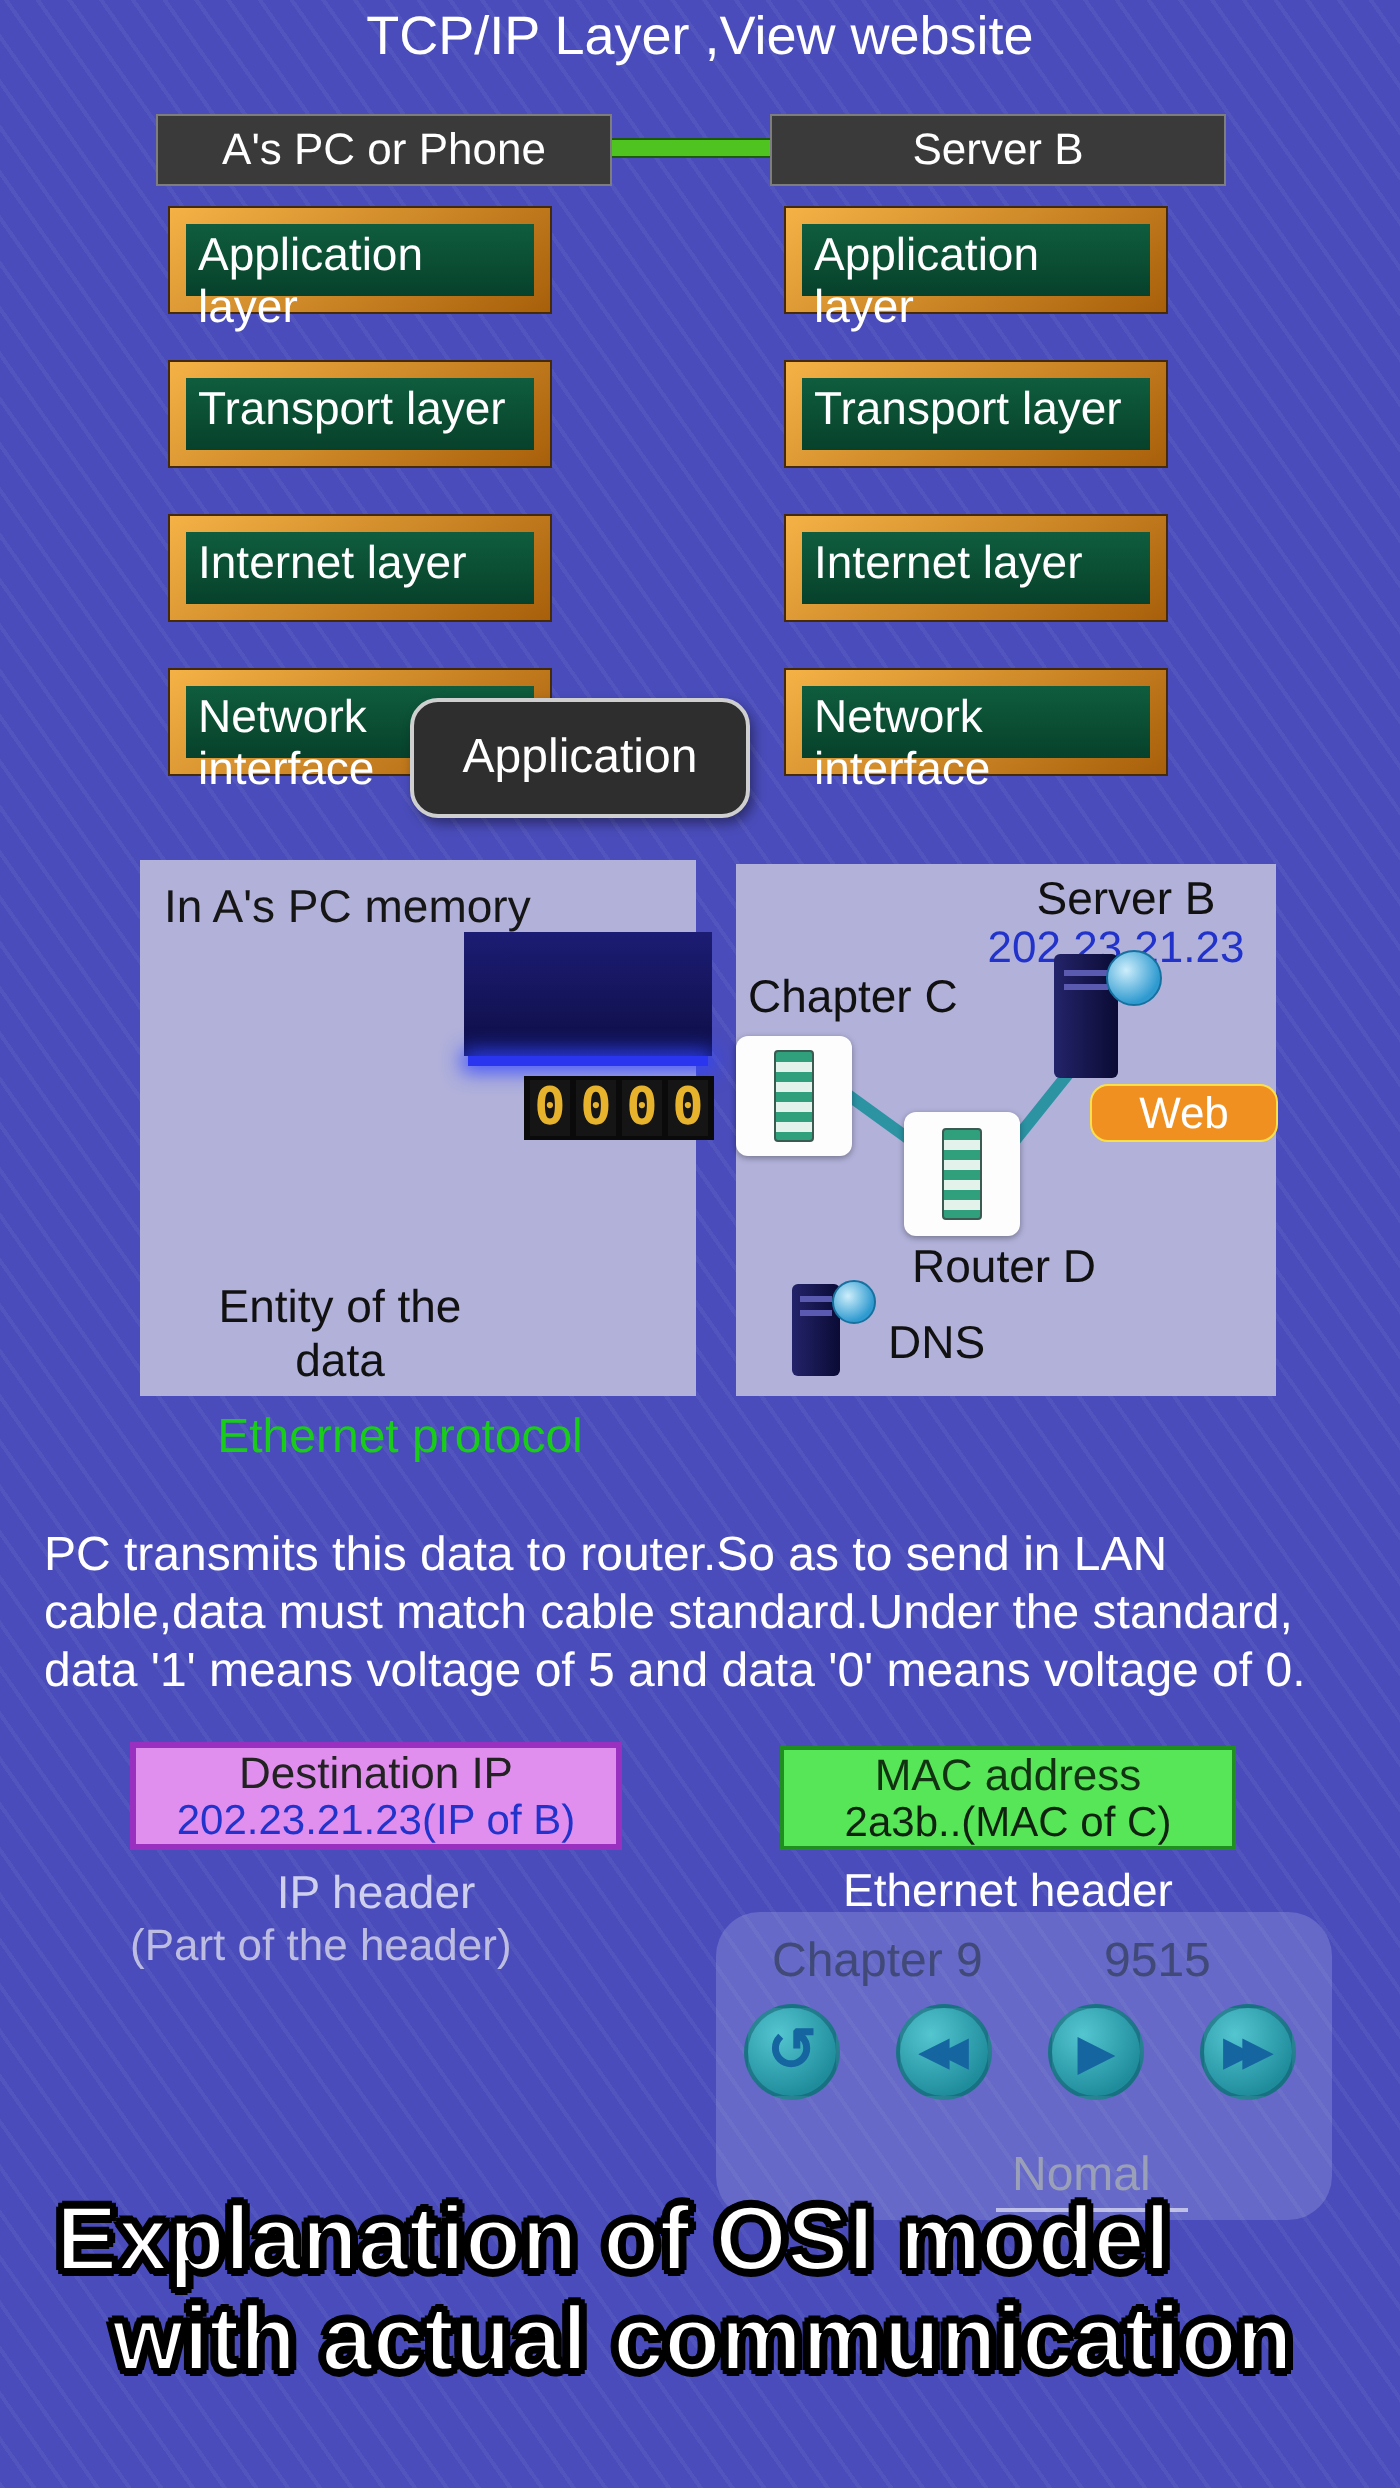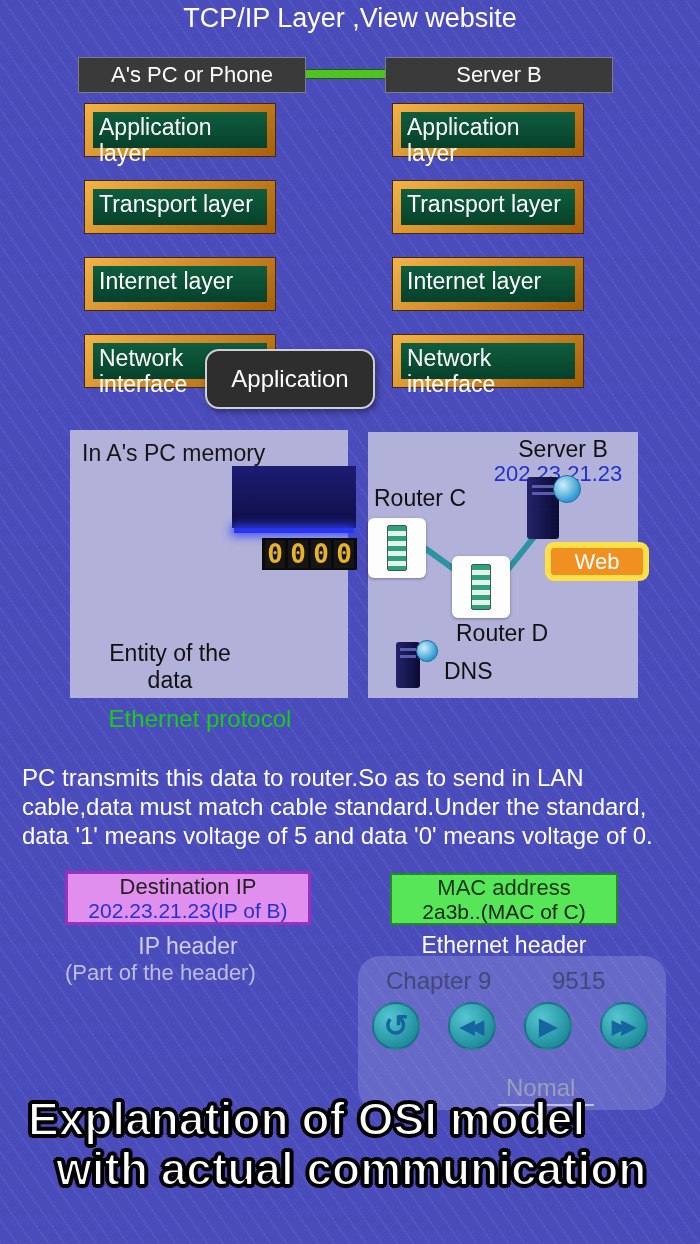--- a/index.html
+++ b/index.html
@@ -48,21 +48,21 @@
   .server-icon{left:527px;top:477px;width:54px;height:64px;z-index:3;}
   .tower{position:absolute;left:0;top:0;width:32px;height:62px;background:linear-gradient(90deg,#23236a,#0b0b34);border-radius:3px;}
   .tower::before{content:"";position:absolute;left:5px;top:8px;width:22px;height:3px;background:#5a5ab0;box-shadow:0 7px 0 #5a5ab0;}
   .globe{position:absolute;right:0;top:-2px;width:26px;height:26px;border-radius:50%;
     background:radial-gradient(circle at 35% 35%,#cdeefb,#2f9ad0 70%);border:1px solid #17719f;}
   .dns-icon{left:396px;top:642px;width:42px;height:50px;z-index:3;}
   .dns-icon .tower{width:24px;height:46px;}
   .dns-icon .tower::before{left:4px;top:6px;width:16px;}
   .dns-icon .globe{width:20px;height:20px;}
 
-  .web-badge{left:545px;top:542px;width:92px;height:27px;background:#f09020;border:6px solid #fde047;
+  .web-badge{left:545px;top:542px;width:92px;height:27px;background:#f09020;border:1px solid #fde047;
     border-radius:9px;color:#fff;font-size:22px;display:flex;align-items:center;justify-content:center;z-index:4;}
 
   .router-tile{width:58px;height:60px;background:#fdfdfd;border-radius:6px;z-index:3;
     box-shadow:0 1px 3px rgba(0,0,0,0.35);display:flex;align-items:center;justify-content:center;}
   #routerC{left:368px;top:518px;}
   #routerD{left:452px;top:556px;height:62px;}
   .router-body{width:18px;height:44px;background:repeating-linear-gradient(180deg,#2f9f7c 0 5px,#e4f2ec 5px 10px);
     border:1px solid #3a5a52;border-radius:2px;}
   .router-c-label{left:374px;top:485px;color:#111;font-size:23px;z-index:3;}
   .router-d-label{left:456px;top:620px;color:#111;font-size:23px;z-index:3;}
@@ -173,21 +173,21 @@
 
   <div class="abs server-name">Server B</div>
   <div class="abs server-ip">202.23.21.23</div>
 
   <div class="abs server-icon">
     <div class="tower"></div>
     <div class="globe"></div>
   </div>
   <div class="abs web-badge">Web</div>
 
-  <div class="abs router-c-label">Router C</div>
+  <div class="abs router-c-label">Chapter C</div>
   <div class="abs router-tile" id="routerC">
     <div class="router-body"></div>
   </div>
 
   <div class="abs router-tile" id="routerD">
     <div class="router-body"></div>
   </div>
   <div class="abs router-d-label">Router D</div>
 
   <div class="abs dns-icon">

